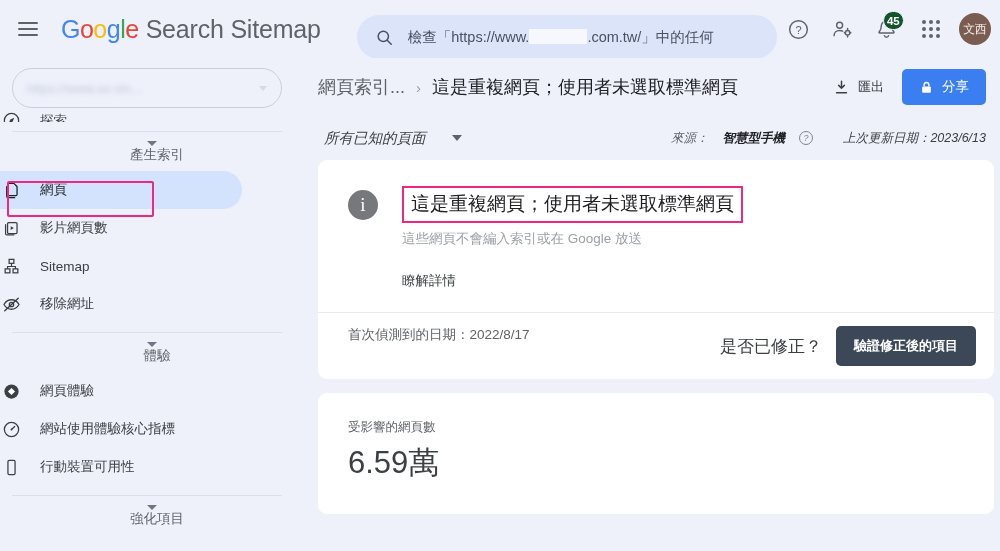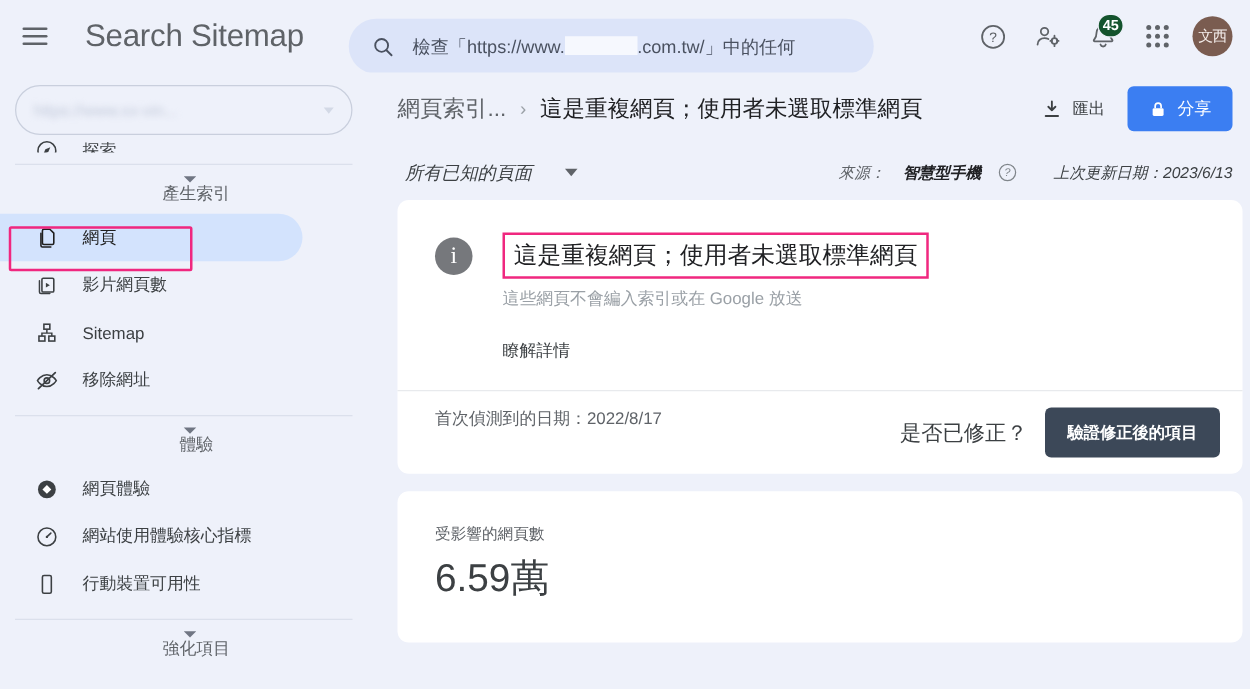--- a/index.html
+++ b/index.html
@@ -70,21 +70,21 @@
   }
   .propsel .ptext {
     font-size: 13px; color: #c3cadb; filter: blur(2.4px);
     flex: 1 1 auto; white-space: nowrap; overflow: hidden;
   }
   .propsel .pcaret { width: 0; height: 0; border-left: 4px solid transparent;
     border-right: 4px solid transparent; border-top: 5px solid #d3d9e6; margin-left: 6px; }
 
   .navitem {
     display: flex; align-items: center; height: 38px; cursor: pointer;
-    padding-left: 26px; border-radius: 0 19px 19px 0; margin-right: 58px;
+    border-radius: 0 19px 19px 0; margin-right: 58px;
     position: relative;
     text-align: center;
   }
   .navitem .ico { width: 22px; flex: 0 0 22px; display: flex; align-items: center;
     justify-content: center; color: #3c4043; }
   .navitem .lbl { font-size: 13.5px; color: #3c4043; margin-left: 18px; white-space: nowrap; }
   .navitem.cut { height: 20px; margin-top: -6px; overflow: hidden; align-items: flex-end; }
   .navitem.cut .ico, .navitem.cut .lbl { transform: translateY(8px); }
   .navitem.active { background: #d3e3fd; }
   .navitem.active .lbl { color: #1f1f1f; }
@@ -159,20 +159,21 @@
 <div class="app">
 
   <div class="topbar">
     <div class="hamburger">
       <span></span>
         <span></span>
         <span></span>
     </div>
 
     <div class="brand">
+      <span class="glogo"><span class="b">G</span><span class="r">o</span><span class="y">o</span><span class="b">g</span><span class="g">l</span><span class="r">e</span></span>
       <span class="brand-rest">Search Sitemap</span>
     </div>
 
     <div class="searchwrap">
       <div class="searchbar">
         <svg width="19" height="19" viewBox="0 0 24 24">
           <circle cx="10.5" cy="10.5" r="6.5" fill="none" stroke="#4a5160" stroke-width="1.9"></circle>
           <line x1="15.4" y1="15.4" x2="20.5" y2="20.5" stroke="#4a5160" stroke-width="1.9" stroke-linecap="round"></line>
         </svg>
         <span class="stext"><span>檢查「https://www.</span><span class="redact"></span><span>.com.tw/」中的任何</span></span>

